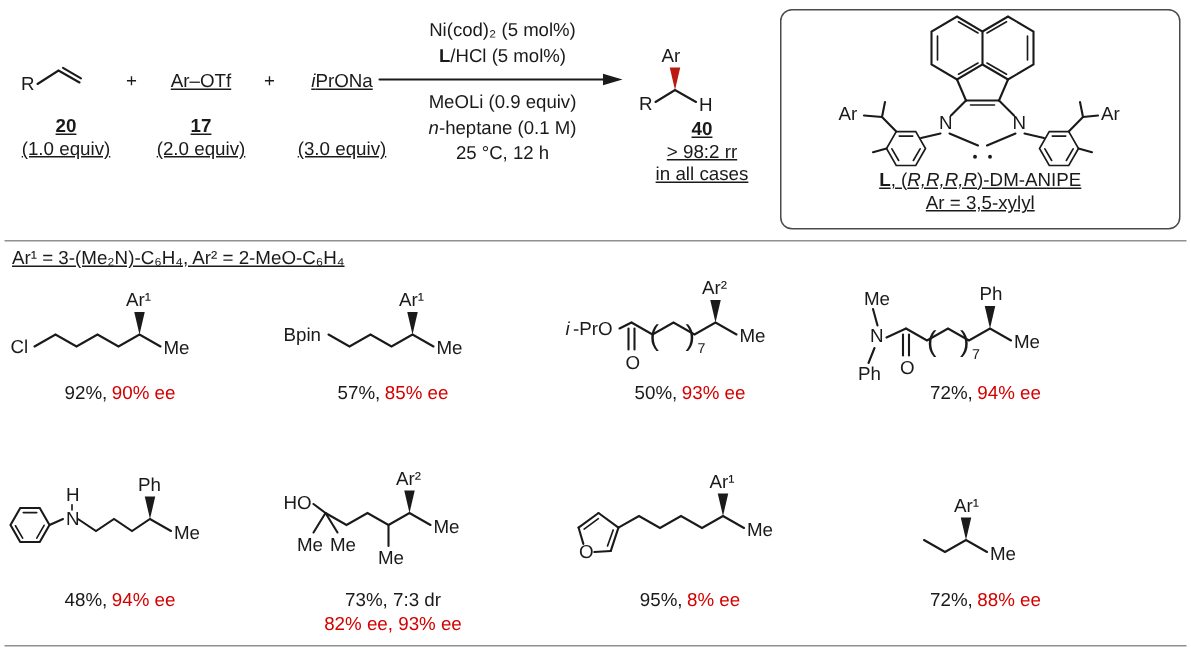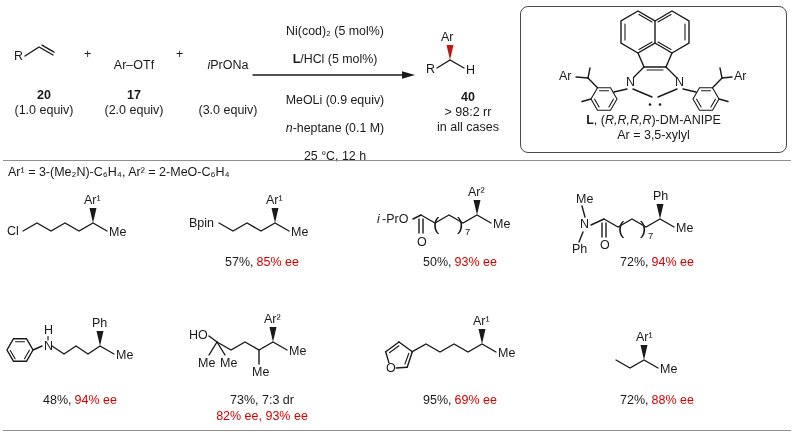--- a/index.html
+++ b/index.html
@@ -1,24 +1,24 @@
 <!DOCTYPE html>
 <html><head>
 <meta charset="utf-8">
 <style>
   html,body{margin:0;padding:0;background:#fff;}
   .canvas{position:relative;width:794px;height:443px;background:#ffffff;overflow:hidden;
           font-family:"Liberation Sans","DejaVu Sans",sans-serif;color:#1a1a1a;font-size:12.5px;}
   .abs{position:absolute;}
-  .center{text-align:center;margin-top:11px;}
+  .center{text-align:center;}
   .bold{font-weight:bold;}
   .it{font-style:italic;}
   .red{color:#d40000;}
   .cond{line-height:17px;font-size:12.4px;white-space:nowrap;}
-  .lab{line-height:15px;white-space:nowrap;}
+  .lab{line-height:15px;white-space:nowrap;text-decoration:underline;}
   .cap{font-size:12.5px;white-space:nowrap;line-height:16px;}
   .cap .red{margin-left:3px;}
   .hrline{position:absolute;left:3px;right:3px;height:0;border-top:1px solid #8f8f8f;}
   .ligand-box{position:absolute;left:520px;top:6px;width:267px;height:147px;border:1.5px solid #4a4a4a;
               border-radius:8px;box-sizing:border-box;text-align:center;padding-top:2px;}
   .cell{position:absolute;width:160px;text-align:center;}
   .swrap{display:flex;align-items:center;justify-content:center;}
   .r1 .swrap{height:68px;}
   .r2 .swrap{height:94px;}
   .canvas svg{overflow:visible;}
@@ -152,20 +152,21 @@
   <div class="cell r1" style="left:0px;top:186px">
     <div class="swrap">
         <svg width="150" height="64">
       <path class="bond" d="M18,43 L32,35 L46,43 L60,35 L74,43 L88,35 L102,43"></path>
       <polygon class="wedge" points="88,35 84.5,20 91.5,20"></polygon>
       <text x="2" y="47">Cl</text>
       <text x="79" y="16">Ar¹</text>
       <text x="104" y="48">Me</text>
     </svg>
       </div>
+    <div class="cap"><span>92%,</span><span class="red">90% ee</span></div>
   </div>
 
   <div class="cell r1" style="left:182px;top:186px">
     <div class="swrap">
         <svg width="150" height="64">
       <path class="bond" d="M32,35 L46,43 L60,35 L74,43 L88,35 L102,43"></path>
       <polygon class="wedge" points="88,35 84.5,20 91.5,20"></polygon>
       <text x="2" y="39">Bpin</text>
       <text x="79" y="16">Ar¹</text>
       <text x="104" y="48">Me</text>
@@ -272,21 +273,21 @@
         <path class="thin" d="M16.4,40.7 L25.9,33.8"></path>
         <path class="thin" d="M32,52 L35.8,41.3"></path>
         <text x="13" y="60">O</text>
       </g>
       <path class="bond" d="M39.3,39.7 L53,32 L67,40 L81,32 L95,40 L109,32 L123,40"></path>
       <polygon class="wedge" points="109,32 105.5,17 112.5,17"></polygon>
       <text x="100" y="13">Ar¹</text>
       <text x="125" y="45">Me</text>
     </svg>
       </div>
-    <div class="cap"><span>95%,</span><span class="red">69% ee</span></div>
+    <div class="cap"><span>95%,</span><span class="red">8% ee</span></div>
   </div>
 
   <div class="cell r2" style="left:577px;top:298px">
     <div class="swrap">
         <svg width="110" height="66">
       <path class="bond" d="M14,48 L28,56 L42,48 L56,56"></path>
       <polygon class="wedge" points="42,48 38.5,33 45.5,33"></polygon>
       <text x="34" y="29">Ar¹</text>
       <text x="58" y="61">Me</text>
     </svg>

